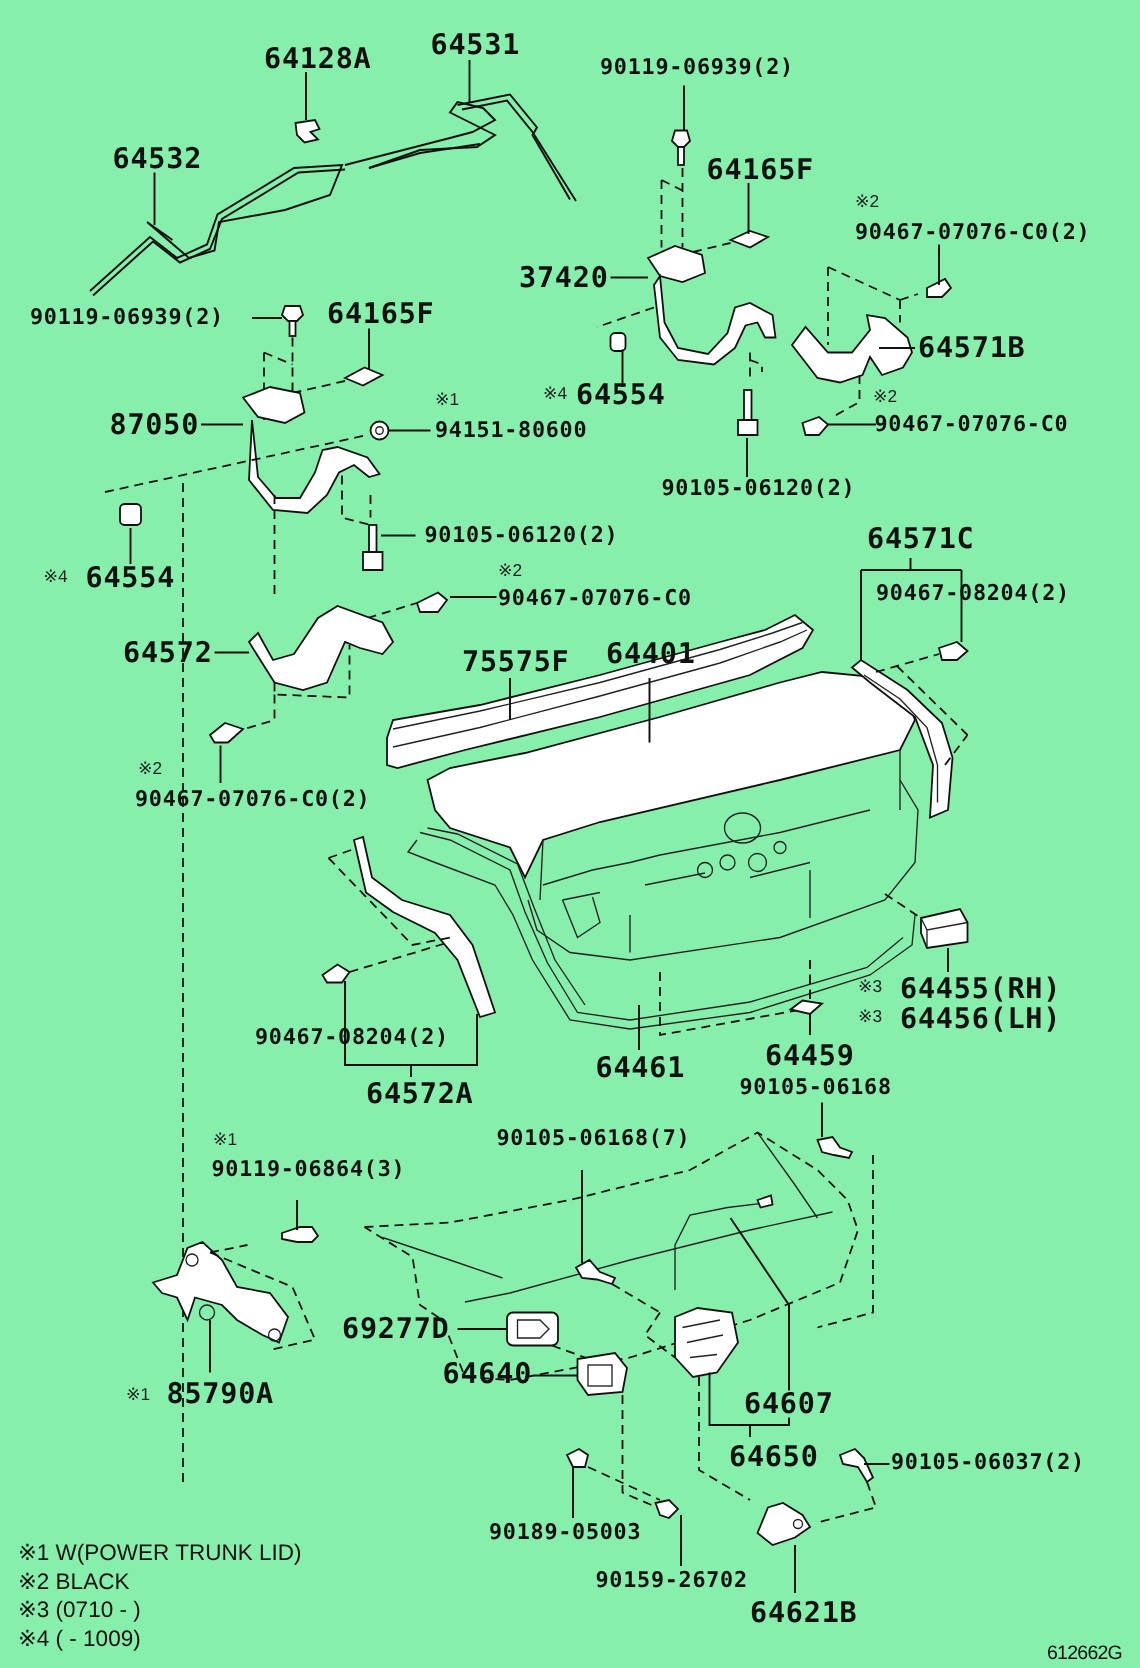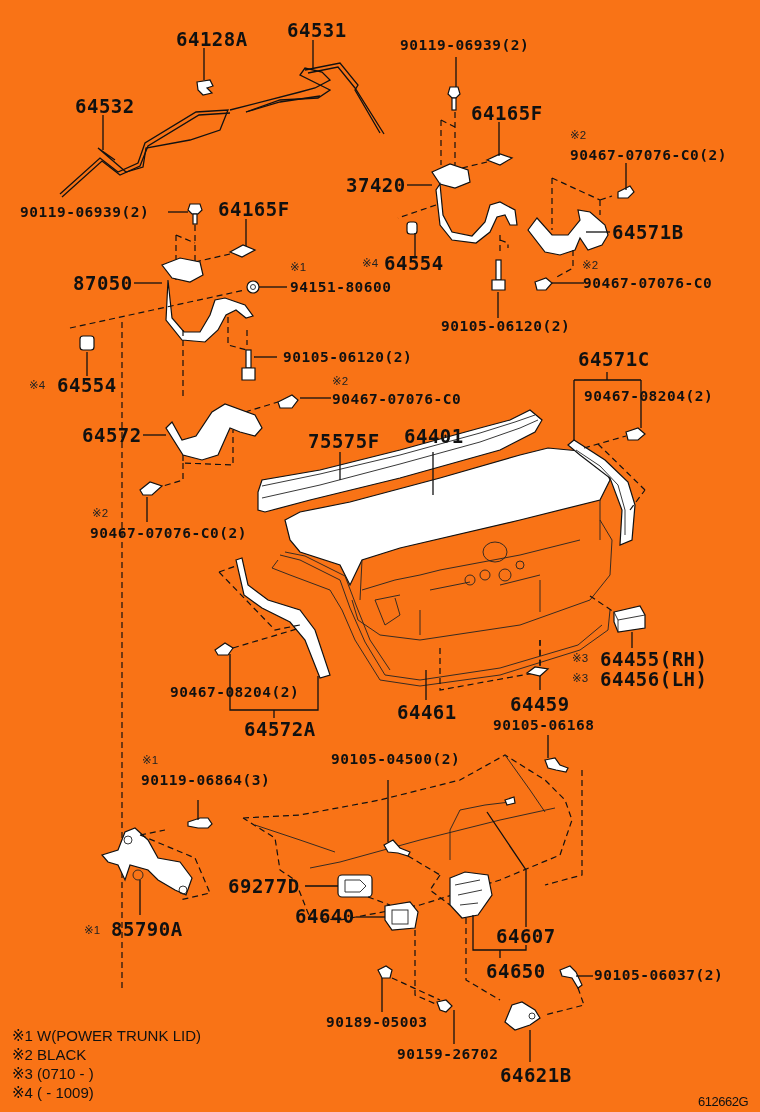--- a/index.html
+++ b/index.html
@@ -1,16 +1,16 @@
 <!DOCTYPE html>
 <html><head>
 <meta charset="utf-8">
 <style>
   html, body { margin: 0; padding: 0; background: #ffffff; }
-  #canvas { position: relative; width: 760px; height: 1112px; background: #f97316; overflow: hidden; }
+  #canvas { position: relative; width: 760px; height: 1112px; background: #86efac; overflow: hidden; }
   svg#art { position: absolute; left: 0; top: 0; width: 760px; height: 1112px; }
   .lbl { position: absolute; font-family: "DejaVu Sans Mono", "Liberation Mono", monospace; font-weight: bold; color: #111; white-space: nowrap; line-height: 1; letter-spacing: 0.5px; }
   .big { font-size: 19px; }
   .med { font-size: 14.5px; }
   .note { position: absolute; font-family: "Liberation Sans", "DejaVu Sans", sans-serif; font-size: 11.5px; color: #222; white-space: nowrap; line-height: 1; }
   .legend { position: absolute; font-family: "Liberation Sans", "DejaVu Sans", sans-serif; font-size: 15px; color: #111; white-space: nowrap; line-height: 1; }
   .ref { position: absolute; font-family: "Liberation Sans", "DejaVu Sans", sans-serif; font-size: 13px; color: #111; letter-spacing: -0.5px; }
   .ln { stroke: #111; stroke-width: 1.3; fill: none; }
   .dash { stroke: #111; stroke-width: 1.2; fill: none; stroke-dasharray: 6 4; }
   .part { stroke: #111; stroke-width: 1.2; fill: #fff; }
@@ -323,21 +323,21 @@
 <div class="lbl big" style="left:600px;top:670px">64456(LH)</div>
 
 <div class="lbl med" style="left:170px;top:685px">90467-08204(2)</div>
 <div class="lbl big" style="left:244px;top:720px">64572A</div>
 <div class="lbl big" style="left:397px;top:703px">64461</div>
 <div class="lbl big" style="left:510px;top:695px">64459</div>
 <div class="lbl med" style="left:493px;top:718px">90105-06168</div>
 
 <div class="note" style="left:142px;top:755px">※1</div>
 <div class="lbl med" style="left:141px;top:773px">90119-06864(3)</div>
-<div class="lbl med" style="left:331px;top:752px">90105-04500(2)</div>
+<div class="lbl med" style="left:331px;top:752px">90105-06168(7)</div>
 <div class="lbl big" style="left:228px;top:877px">69277D</div>
 
 <div class="note" style="left:84px;top:925px">※1</div>
 <div class="lbl big" style="left:111px;top:920px">85790A</div>
 <div class="lbl big" style="left:295px;top:907px">64640</div>
 <div class="lbl big" style="left:496px;top:927px">64607</div>
 <div class="lbl big" style="left:486px;top:962px">64650</div>
 <div class="lbl med" style="left:594px;top:968px">90105-06037(2)</div>
 <div class="lbl med" style="left:326px;top:1015px">90189-05003</div>
 <div class="lbl med" style="left:397px;top:1047px">90159-26702</div>

